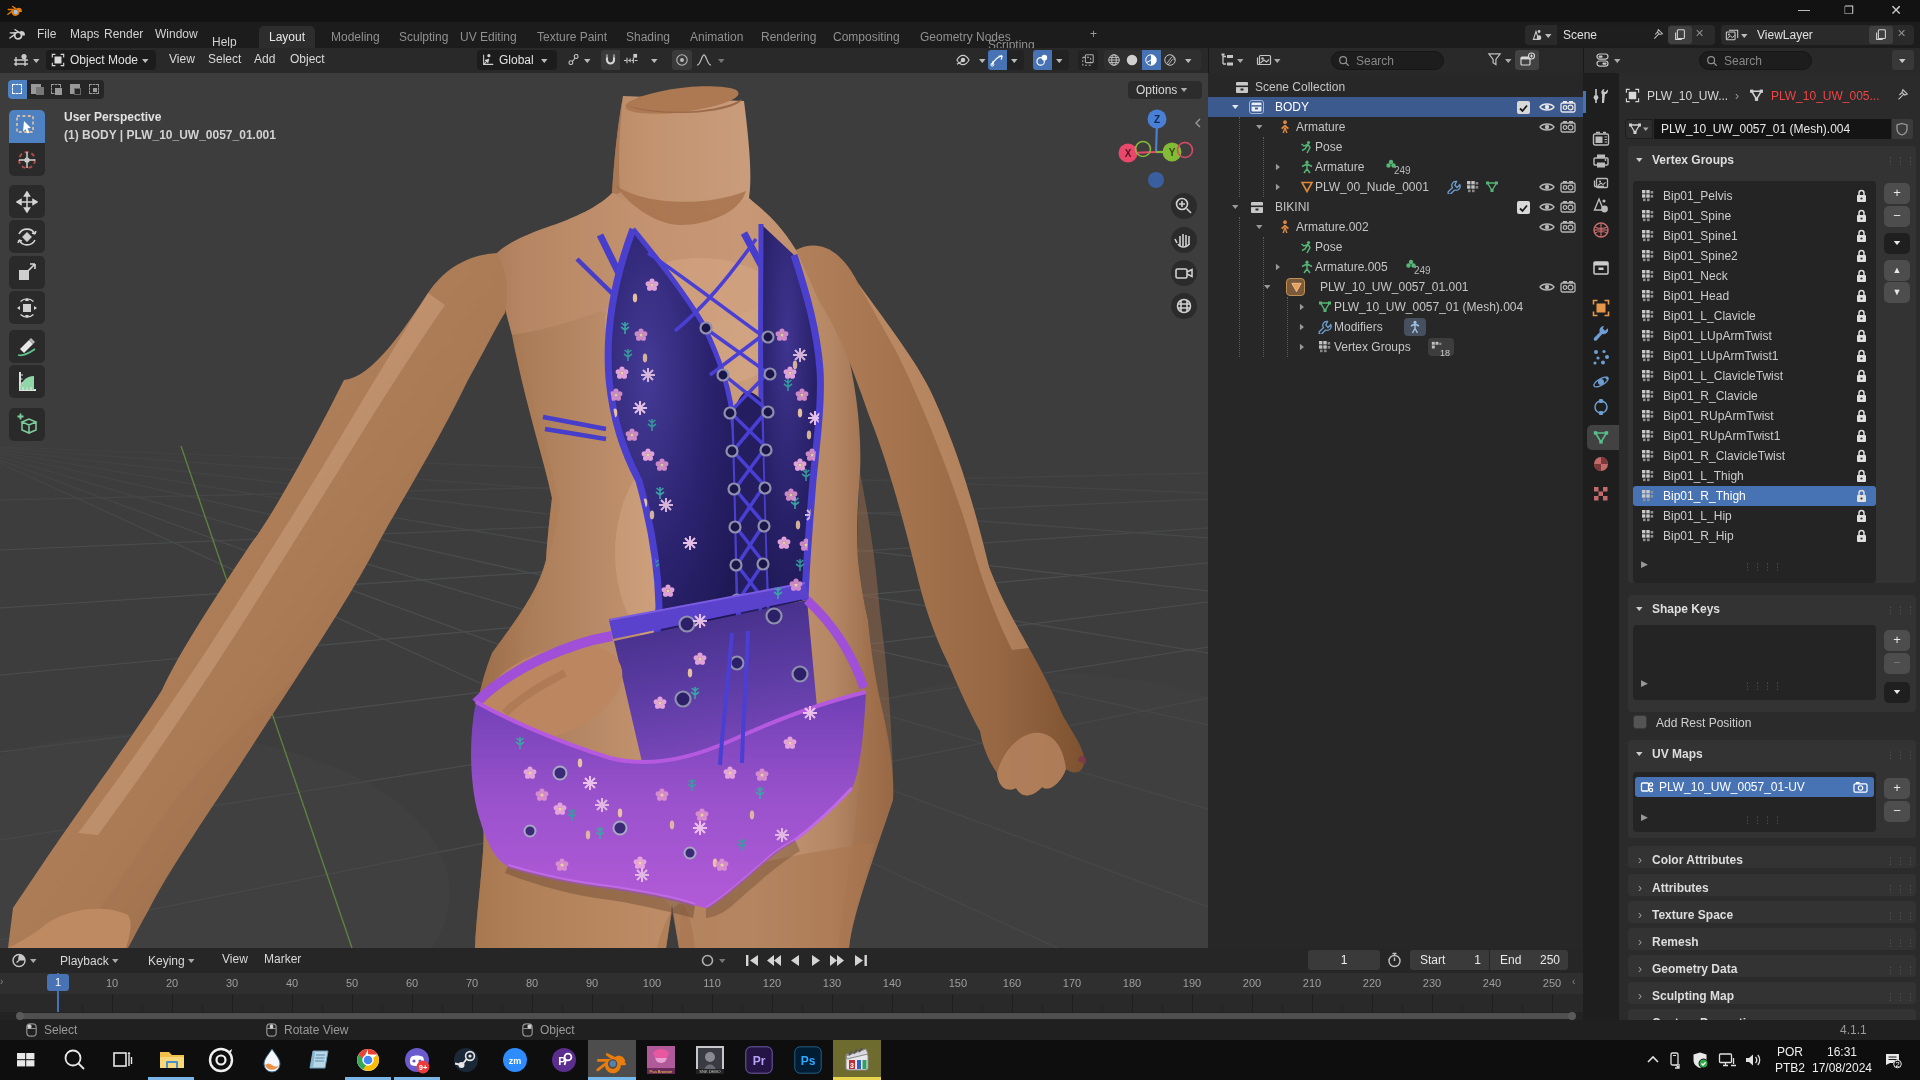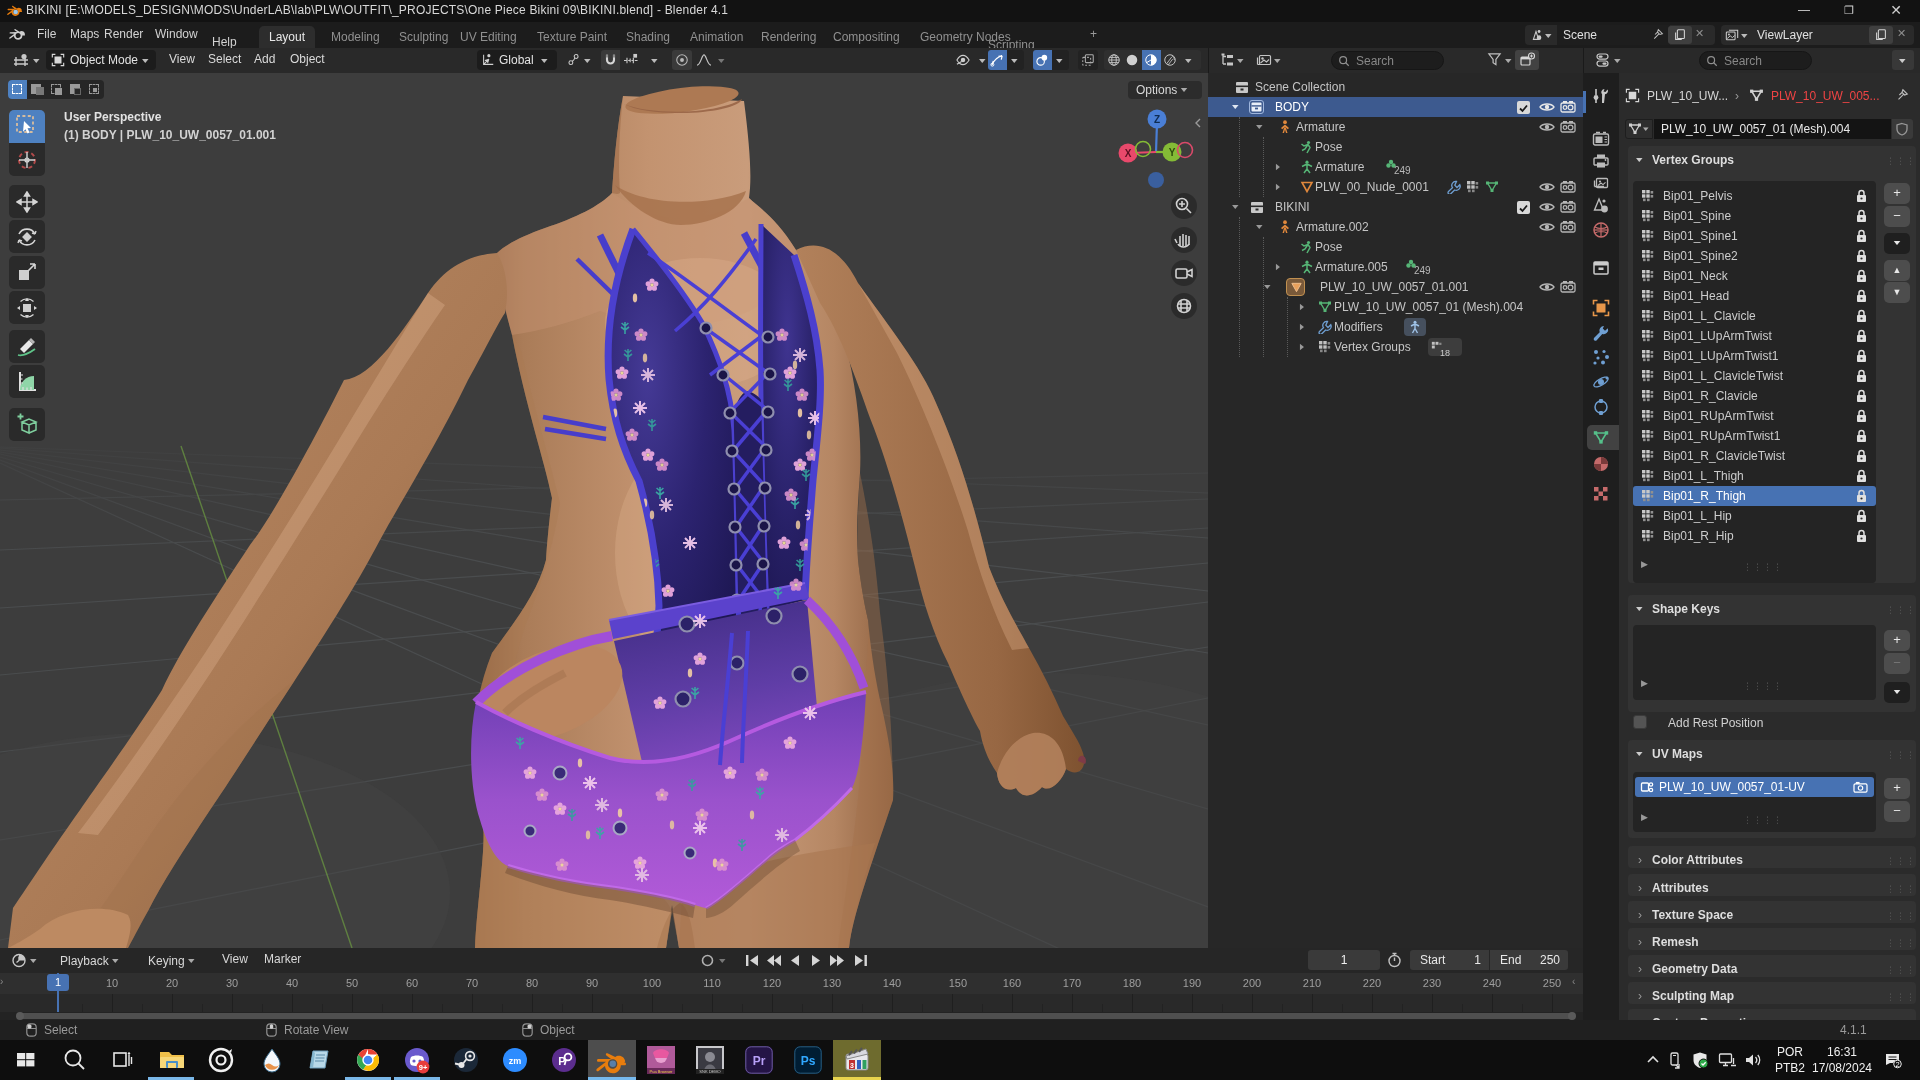--- a/index.html
+++ b/index.html
@@ -47,21 +47,20 @@
 .chev{display:inline-block;transform:scaleY(0.62);font-size:13px;}
 </style>
 </head>
 <body>
 <div id="root">
 <div id="titlebar" class="abs">
 <svg class="abs" style="left:7px;top:4px" width="16" height="14" viewBox="0 0 22 18">
         <path d="M20.6 8.4c-.3-2.2-2.1-3.9-4.4-3.9-1 0-1.9.3-2.6.9L8.4 2.1c-.4-.3-1-.3-1.3.1-.3.4-.2 1 .2 1.3l3.2 2.4-8.9.1c-.5 0-.9.4-.9.9s.4.9.9.9l5.4.1-6.4 4.9c-.4.3-.5.9-.2 1.3.2.3.5.4.8.4.2 0 .4-.1.6-.2l4.5-3.4c.2 2.8 2.6 5 5.5 5 3 0 5.5-2.4 5.5-5.4 0-.1 0-.1-.1-.2l2.7.1c.5 0 .9-.4.9-.9s-.4-1-.9-1l-.3-.1zm-8.8 5.1c-1.7 0-3.1-1.3-3.3-3l.1-.9c.3-1.5 1.6-2.7 3.2-2.7 1.8 0 3.3 1.5 3.3 3.3s-1.5 3.3-3.3 3.3z" fill="#e87d0d"></path>
         <ellipse cx="11.9" cy="10.4" rx="3.3" ry="3.2" fill="#9fc8e8"></ellipse>
       </svg>
-<div class="ttxt">BIKINI [E:\MODELS_DESIGN\MODS\UnderLAB\lab\PLW\OUTFIT\_PROJECTS\One Piece Bikini 09\BIKINI.blend] - Blender 4.1</div>
 <div class="winbtn" style="left:1782px;">―</div>
 <div class="winbtn" style="left:1827px;font-size:11px;">❐</div>
 <div class="winbtn" style="left:1874px;font-size:14px;">✕</div>
 </div>
 <div id="topbar" class="abs">
 <svg class="abs" style="left:9px;top:5px" width="17" height="15" viewBox="0 0 22 18">
         <path d="M20.6 8.4c-.3-2.2-2.1-3.9-4.4-3.9-1 0-1.9.3-2.6.9L8.4 2.1c-.4-.3-1-.3-1.3.1-.3.4-.2 1 .2 1.3l3.2 2.4-8.9.1c-.5 0-.9.4-.9.9s.4.9.9.9l5.4.1-6.4 4.9c-.4.3-.5.9-.2 1.3.2.3.5.4.8.4.2 0 .4-.1.6-.2l4.5-3.4c.2 2.8 2.6 5 5.5 5 3 0 5.5-2.4 5.5-5.4 0-.1 0-.1-.1-.2l2.7.1c.5 0 .9-.4.9-.9s-.4-1-.9-1l-.3-.1zm-8.8 5.1c-1.7 0-3.1-1.3-3.3-3l.1-.9c.3-1.5 1.6-2.7 3.2-2.7 1.8 0 3.3 1.5 3.3 3.3s-1.5 3.3-3.3 3.3z" fill="#cfcfcf"></path>
       </svg>
 <div class="menu" style="left:37px;">File</div>
 <div class="menu" style="left:70px;">Maps</div>
@@ -924,21 +923,21 @@
           <rect x="1" y="1" width="3.4" height="3.4"></rect>
           <rect x="5.3" y="1" width="3.4" height="3.4"></rect>
           <rect x="1" y="5.3" width="3.4" height="3.4"></rect>
           <rect x="5.3" y="5.3" width="3.4" height="3.4"></rect>
           <rect x="9.6" y="2" width="2.6" height="2.6" fill="#888"></rect>
           <rect x="9.6" y="6" width="2.6" height="2.6" fill="#888"></rect>
           <rect x="2" y="9.6" width="2.6" height="2.6" fill="#888"></rect>
           <rect x="6" y="9.6" width="2.6" height="2.6" fill="#888"></rect>
         </svg>
  <span class="lbl" style="left:126px;">Vertex Groups</span>
- <div class="abs" style="left:220px;top:1px;width:34px;height:18px;background:#3d3d3d;border-radius:4px;">
+ <div class="abs" style="left:220px;top:1px;width:26px;height:18px;background:#3d3d3d;border-radius:4px;">
   <svg class="abs" style="left:3px;top:2.5px" width="12" height="12" viewBox="0 0 14 14" fill="#c0c0c0">
             <rect x="1" y="1" width="3.4" height="3.4"></rect>
             <rect x="5.3" y="1" width="3.4" height="3.4"></rect>
             <rect x="1" y="5.3" width="3.4" height="3.4"></rect>
             <rect x="9.6" y="2" width="2.6" height="2.6" fill="#888"></rect>
           </svg>
   <span class="abs" style="left:12px;top:5px;font-size:9px;color:#ccc;">18</span>
  </div>
 </div>
 </div>
@@ -1426,21 +1425,21 @@
           <span class="grip abs" style="left:258px;top:4px;">⋮⋮⋮⋮</span>
         </div>
 </div>
 <div class="well" style="left:50px;top:577px;width:243px;height:75px;"></div>
 <div class="abs" style="left:58px;top:630px;width:20px;height:14px;color:#999;font-size:9px;">▶</div>
 <span class="grip abs" style="left:160px;top:633px;">⋮⋮⋮⋮</span>
 <div class="sbtn" style="top:582px;">+</div>
 <div class="sbtn" style="top:605px;color:#777;">−</div>
 <div class="sbtn" style="top:634px;background:#1f1f1f;"><span class="chev">▾</span></div>
 <div class="abs" style="left:50px;top:667px;width:14px;height:14px;background:#545454;border-radius:3px;border:1px solid #3a3a3a;"></div>
-<span class="abs" style="left:73px;top:668px;color:#d0d0d0;margin-left:12px;">Add Rest Position</span>
+<span class="abs" style="left:73px;top:668px;color:#d0d0d0;">Add Rest Position</span>
 <div class="panel" style="top:692px;height:98px;">
  <div class="phead">
           <span class="chev abs" style="left:8px;top:3px;color:#ccc;">▾</span>
           <span class="abs" style="left:24px;top:3px;font-weight:bold;">UV Maps</span>
           <span class="grip abs" style="left:258px;top:4px;">⋮⋮⋮⋮</span>
         </div>
 </div>
 <div class="well" style="left:50px;top:724px;width:243px;height:60px;"></div>
 <div class="abs" style="left:52px;top:729px;width:239px;height:20px;background:#4772b3;border-radius:3px;color:#fff;line-height:20px;">
  <svg class="abs" style="left:5px;top:3px" width="14" height="14" viewBox="0 0 14 14">

